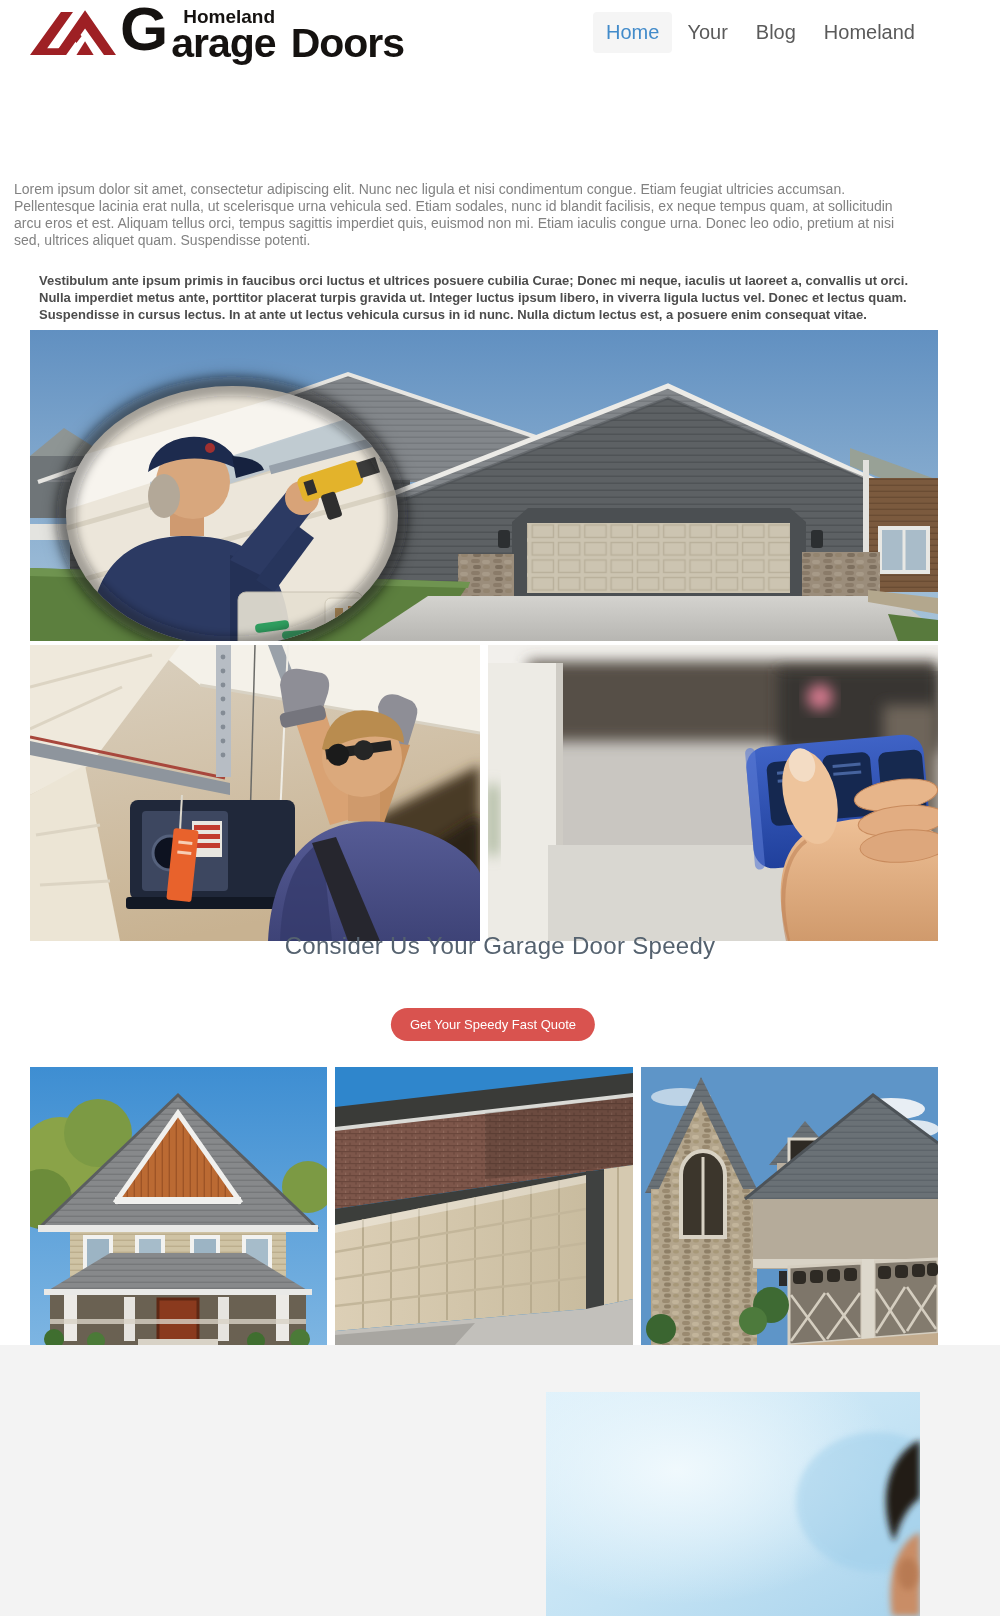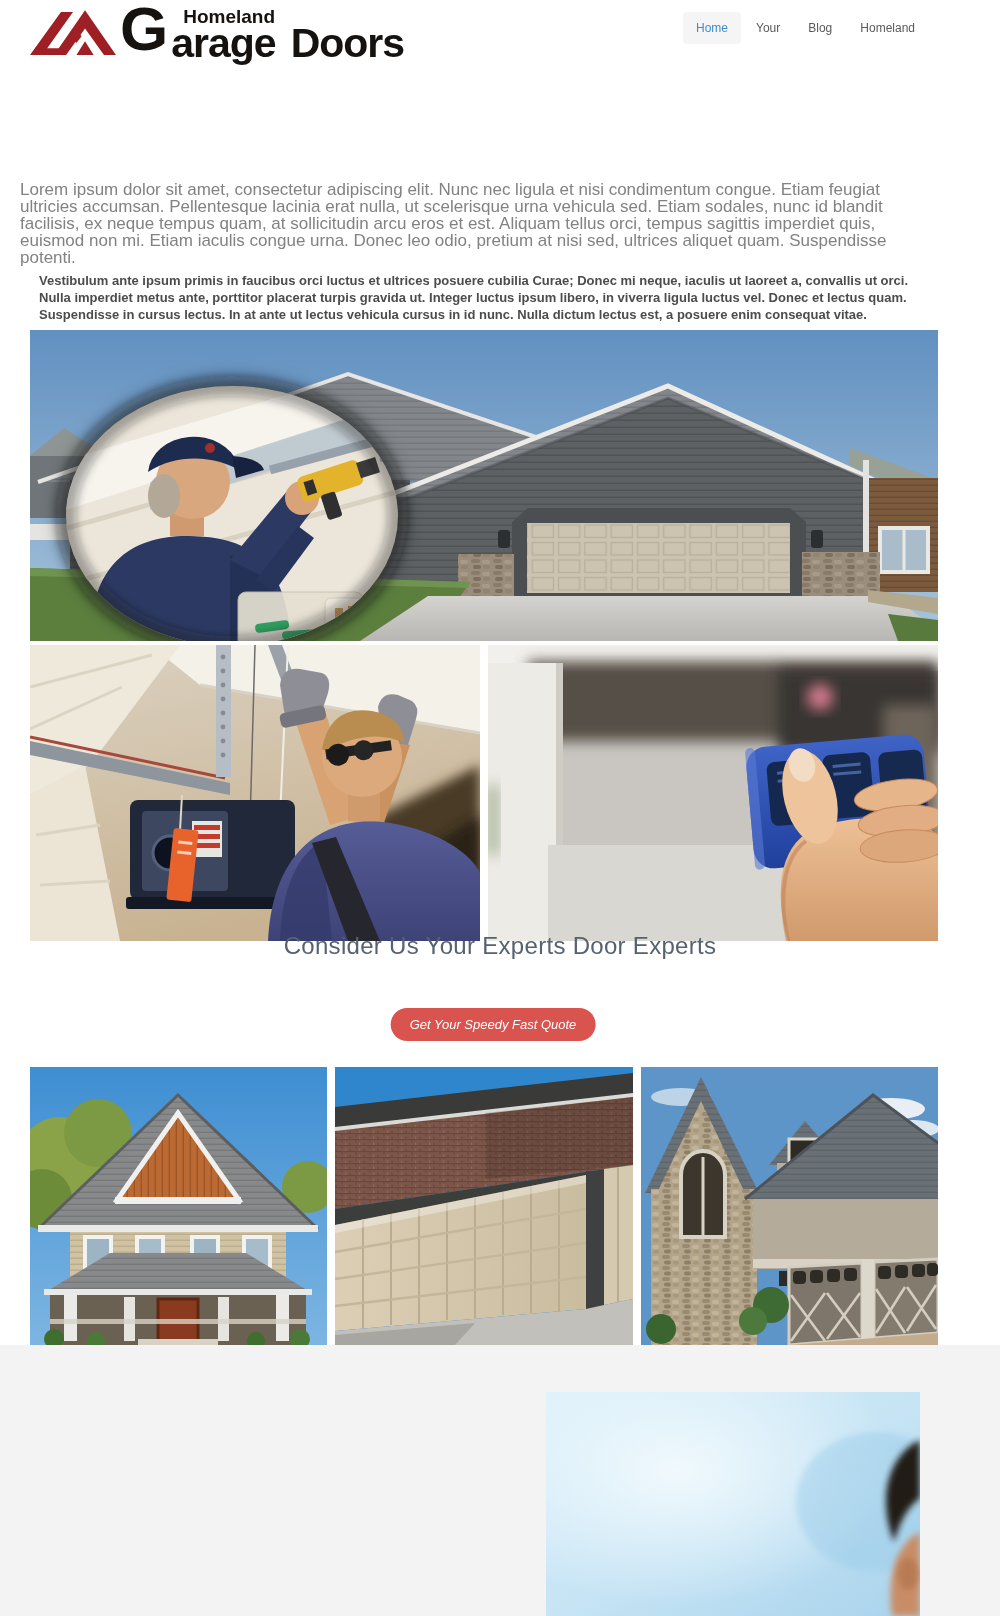--- a/index.html
+++ b/index.html
@@ -8,32 +8,32 @@
   
   .logo{position:absolute;left:30px;top:4px;display:flex;align-items:flex-start;cursor:pointer;}
   .logo-mark{width:86px;height:54px;}
   .logo-text{display:flex;color:#151210;margin-left:4px;}
   .logo-initial{font-size:62px;line-height:50px;font-weight:bold;letter-spacing:-3px;}
   .logo-col{margin-left:6px;}
   .logo-top{display:block;font-size:19px;font-weight:bold;letter-spacing:0;margin:2px 0 0 12px;}
   .logo-bottom{display:block;font-size:41px;line-height:30px;font-weight:bold;letter-spacing:-1px;}
   .logo-doors{margin-left:15px;}
   .nav{position:absolute;top:12px;right:72px;display:flex;align-items:center;}
-  .nav-item{display:block;font-size:12px;color:#5a5a5a;padding:9px 13px;margin-left:2px;
+  .nav-item{display:block;font-size:20px;color:#5a5a5a;padding:9px 13px;margin-left:2px;
             text-decoration:none;border-radius:4px;cursor:pointer;}
   .nav-item.active{color:#428bca;background:#f5f5f5;}
   
-  .p1{position:absolute;left:20px;top:181px;width:897px;margin:0;font-size:17px;line-height:17px;color:#828282;}
+  .p1{position:absolute;left:14px;top:181px;width:897px;margin:0;font-size:14px;line-height:17px;color:#828282;}
   .p2{position:absolute;left:30px;top:263px;width:897px;margin:9px;font-size:13px;line-height:17px;color:#4c4c4c;font-weight:bold;}
   .cta-heading{position:absolute;left:0;top:932px;width:1000px;margin:0;text-align:center;
                font-size:24px;font-weight:400;color:#55626f;letter-spacing:.3px;}
   .quote-btn{position:absolute;top:1008px;left:493px;transform:translateX(-50%);
              background:#d9534f;color:#fff;font-size:13px;line-height:13px;padding:10px 19px;
              border-radius:17px;border:none;text-decoration:none;cursor:pointer;white-space:nowrap;
-             font-family:"Liberation Sans", sans-serif;font-style:italic;}
+             font-family:"Liberation Sans", sans-serif;}
   
   .imgbox{position:absolute;overflow:hidden;}
   .imgbox svg{display:block;width:100%;height:100%;}
   .hero{left:30px;top:330px;width:908px;height:311px;}
   .row2a{left:30px;top:645px;width:450px;height:296px;}
   .row2b{left:488px;top:645px;width:450px;height:296px;}
   .row3a{left:30px;top:1067px;width:297px;height:278px;}
   .row3b{left:335px;top:1067px;width:298px;height:278px;}
   .row3c{left:641px;top:1067px;width:297px;height:278px;}
   .gray-band{position:absolute;left:0;top:1345px;width:1000px;height:271px;background:#f3f3f3;}
@@ -310,21 +310,21 @@
       <path d="M300,296 C284,240 294,196 330,182 C362,170 424,168 450,190 L450,296 Z" fill="url(#bskin)"></path>
       <ellipse cx="408" cy="150" rx="42" ry="15" fill="#e7b58a" stroke="#c88a5c" stroke-width="1" transform="rotate(-8 408 150)"></ellipse>
       <ellipse cx="414" cy="176" rx="44" ry="15" fill="#e2ad82" stroke="#c88a5c" stroke-width="1" transform="rotate(-6 414 176)"></ellipse>
       <ellipse cx="416" cy="201" rx="44" ry="16" fill="#dda77c" stroke="#c88a5c" stroke-width="1" transform="rotate(-4 416 201)"></ellipse>
       <ellipse cx="322" cy="152" rx="26" ry="48" fill="#eec49c" transform="rotate(-14 322 152)"></ellipse>
       <ellipse cx="314" cy="120" rx="13" ry="17" fill="#f3dcc4" transform="rotate(-14 314 120)"></ellipse>
       <path d="M300,296 C290,250 296,212 318,196" fill="none" stroke="#c08458" stroke-width="4" opacity="0.6"></path>
     </svg>
   </div>
 
-  <h2 class="cta-heading">Consider Us Your Experts Door Experts</h2>
+  <h2 class="cta-heading">Consider Us Your Garage Door Speedy</h2>
   <a class="quote-btn">Get Your Speedy Fast Quote</a>
 
   <div class="imgbox row3a">
     <svg viewBox="0 0 297 278" preserveAspectRatio="none">
       <defs>
         <linearGradient id="csky" x1="0" y1="0" x2="0" y2="1">
           <stop offset="0" stop-color="#3e8ed2"></stop>
             <stop offset="1" stop-color="#7db5e2"></stop>
         </linearGradient>
         <pattern id="croof" width="9" height="6" patternUnits="userSpaceOnUse">

